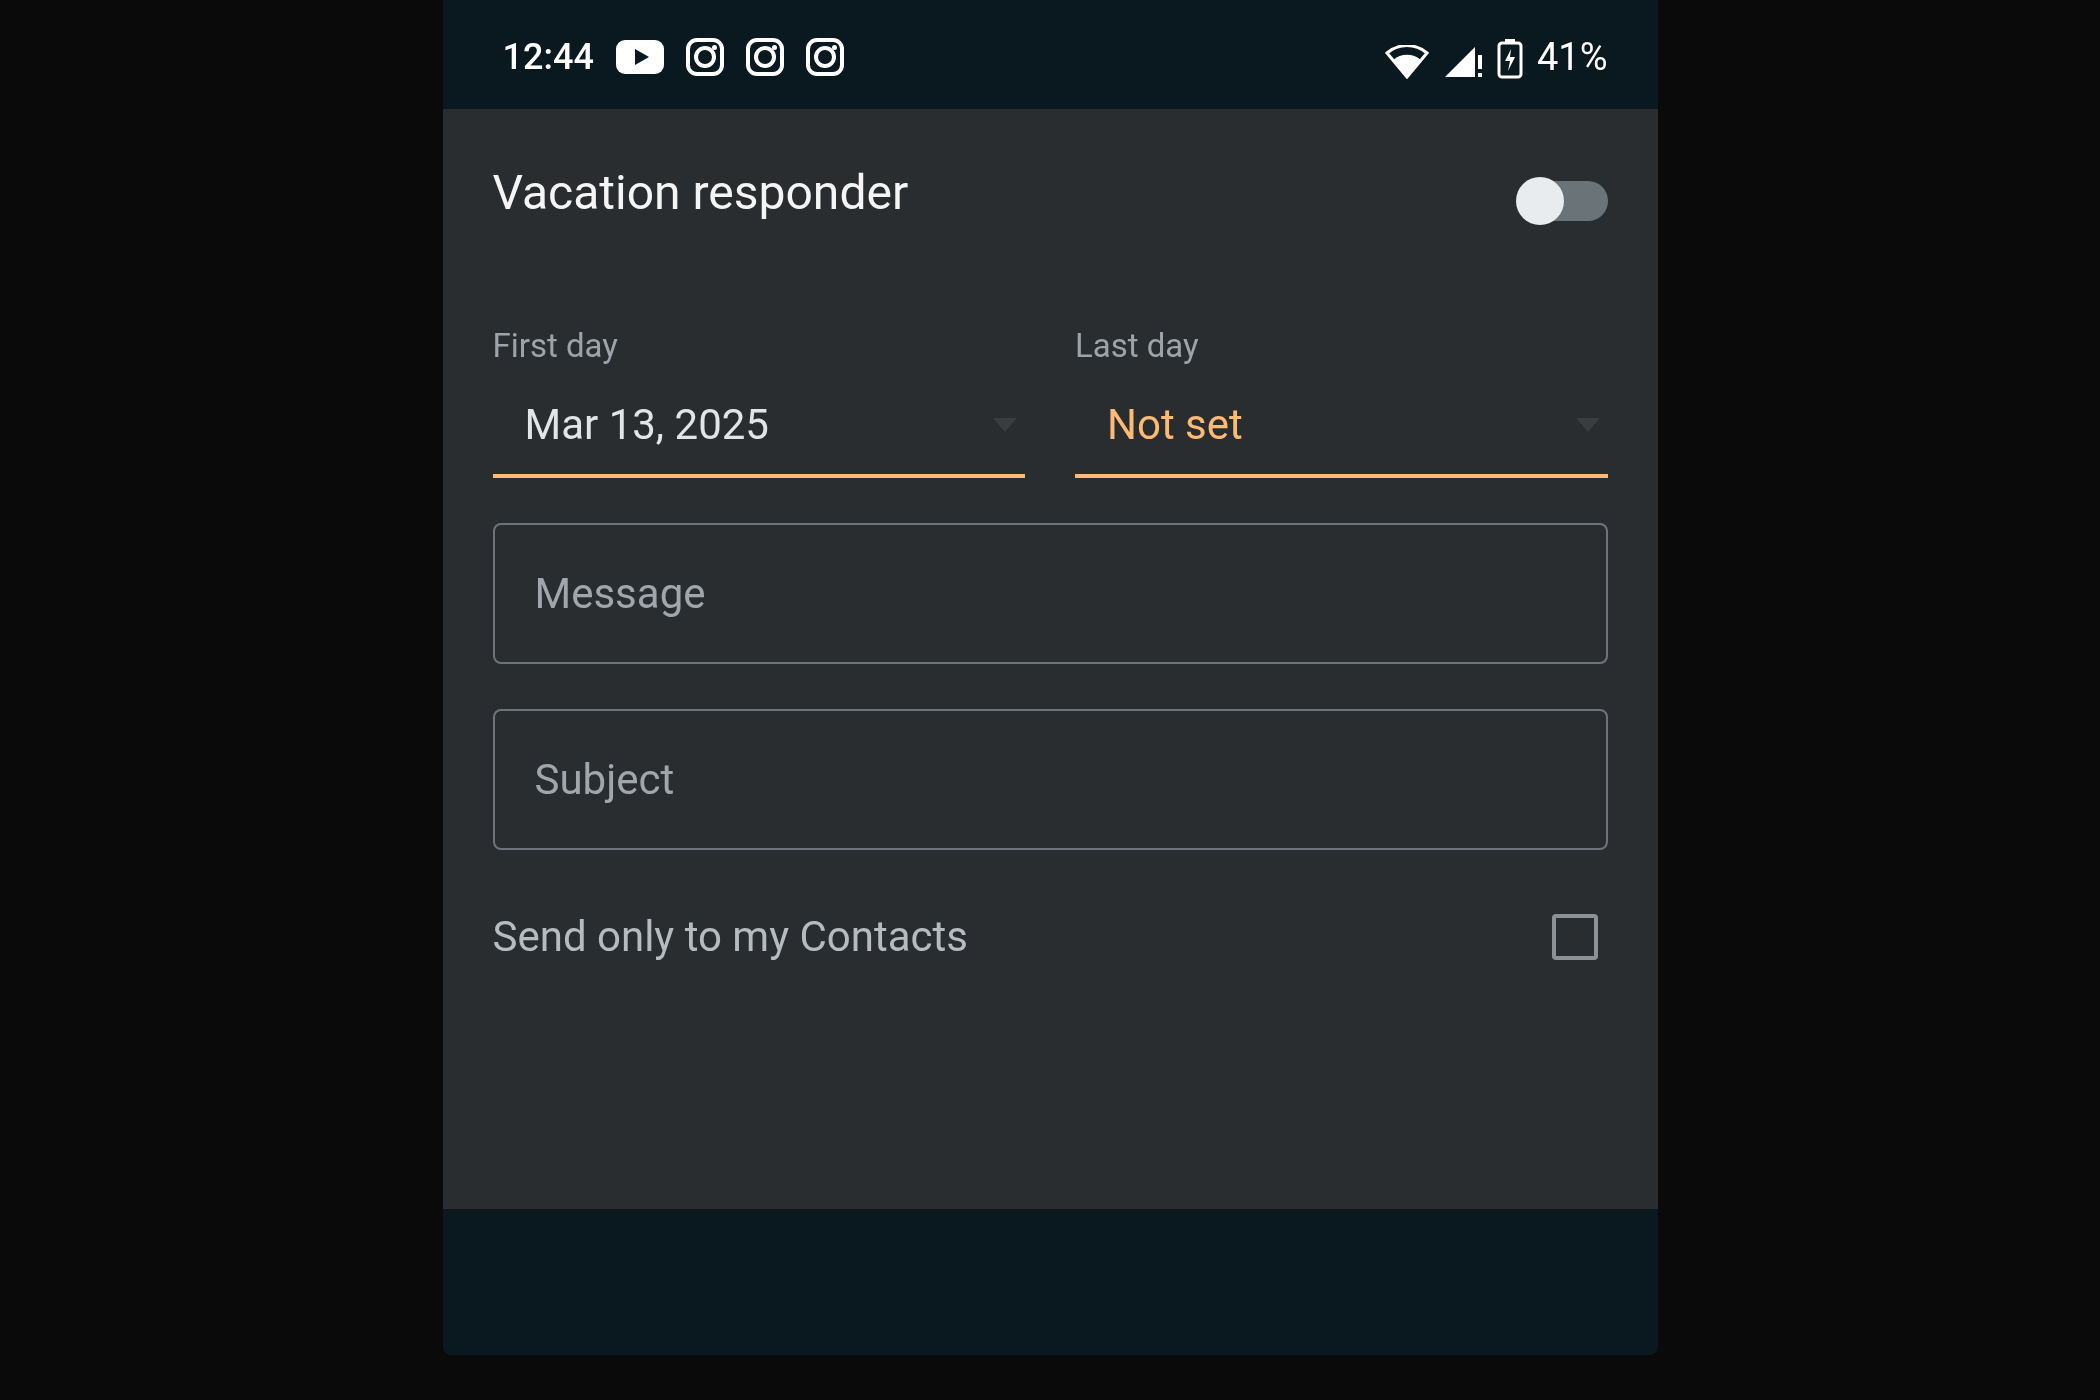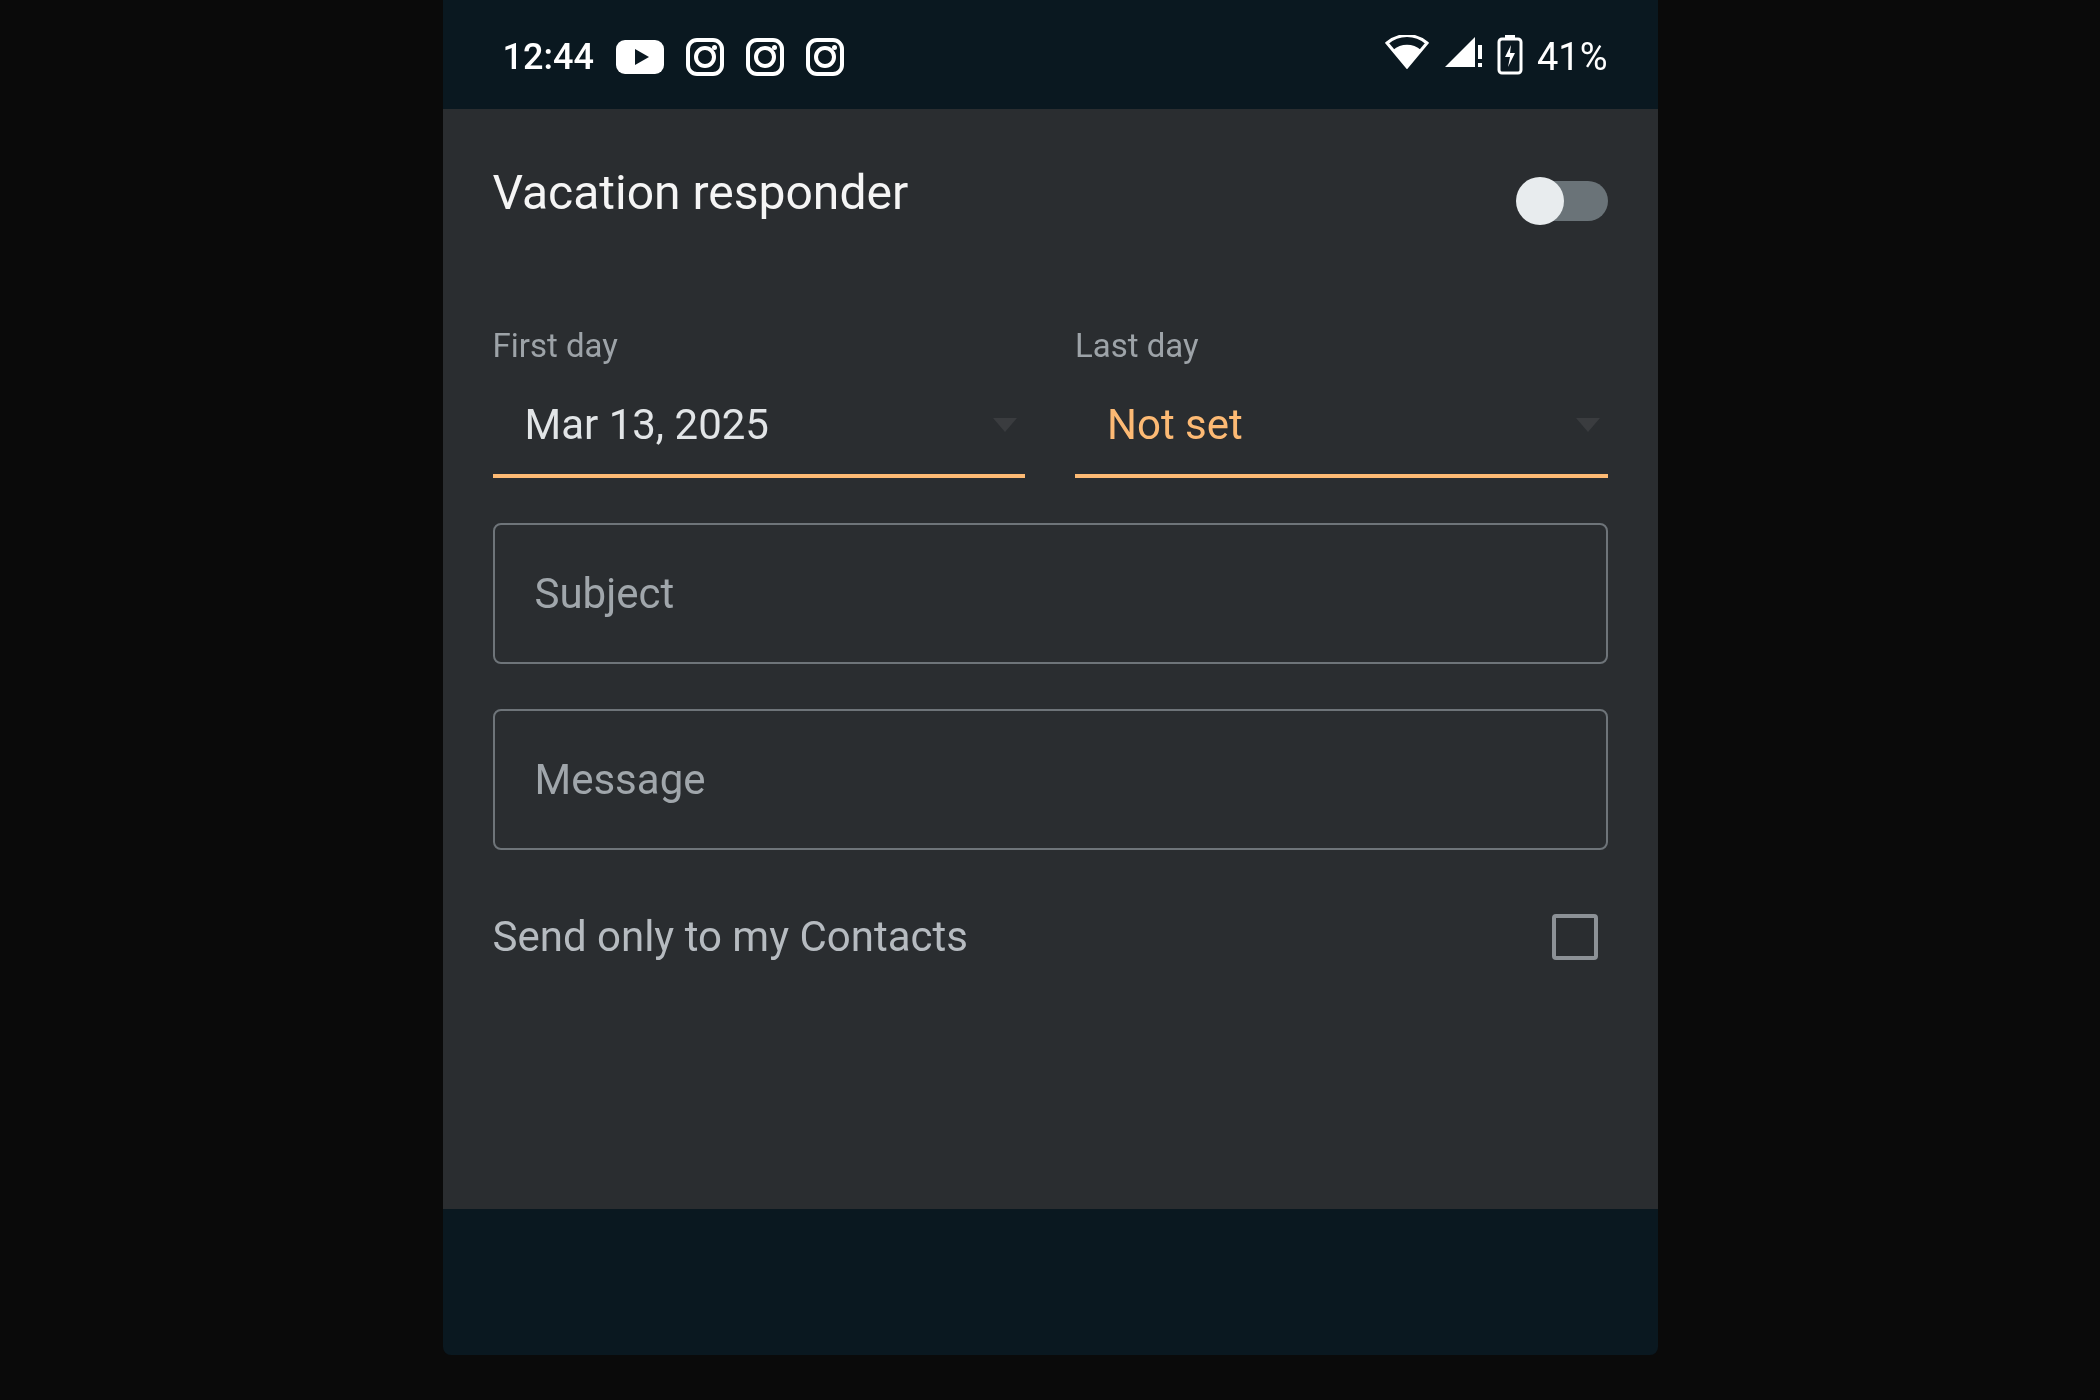--- a/index.html
+++ b/index.html
@@ -28,21 +28,21 @@
     font-size: 36px;
     font-weight: 500;
   }
   .status-left {
     display: flex;
     align-items: center;
     gap: 22px;
   }
   .status-right {
     display: flex;
-    align-items: flex-start;
+    align-items: flex-end;
     gap: 14px;
     font-size: 38px;
     font-weight: 400;
   }
   .icon-svg { display: block; }
   .ig-box {
     width: 38px; height: 38px;
     border: 4px solid #fff;
     border-radius: 11px;
     position: relative;
@@ -237,23 +237,23 @@
       </div>
       <div class="date-field">
         <div class="date-label">Last day</div>
         <div class="date-row">
           <div class="date-value muted">Not set</div>
           <div class="caret"></div>
         </div>
       </div>
     </div>
 
+    <input class="input-box" type="text" placeholder="Message" style="">
+
     <input class="input-box" type="text" placeholder="Subject" style="">
-
-    <input class="input-box" type="text" placeholder="Message" style="">
 
     <div class="checkbox-row">
       <div class="checkbox-label">Send only to my Contacts</div>
       <div class="checkbox"></div>
     </div>
 
   </div>
 </div>
 
 </body></html>

